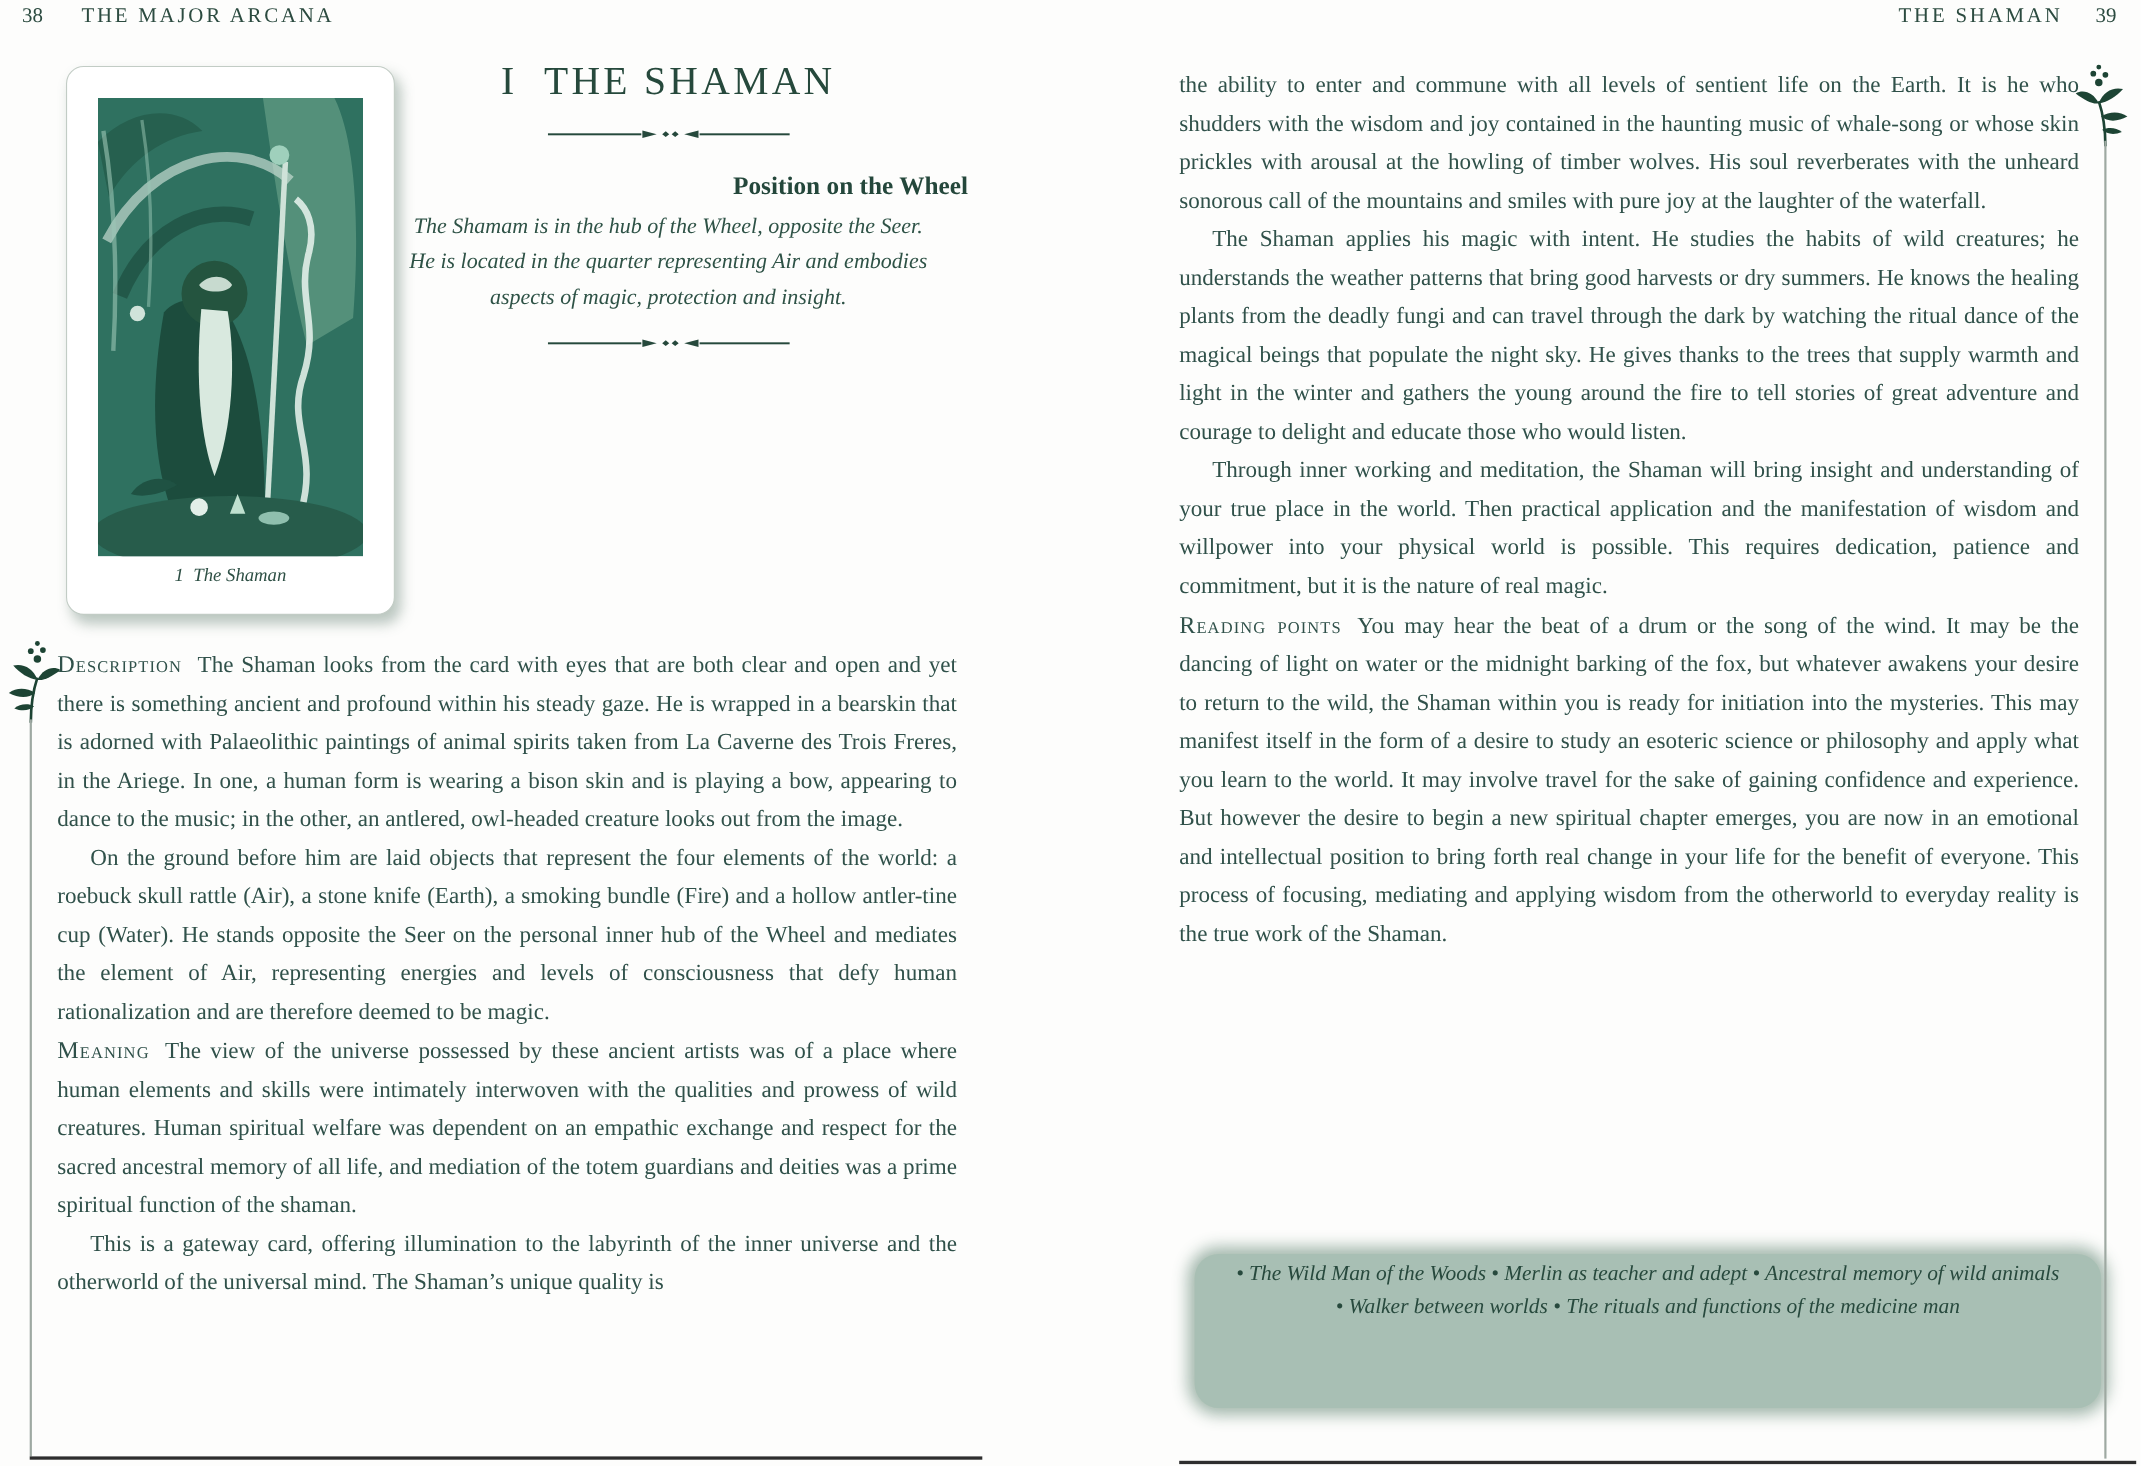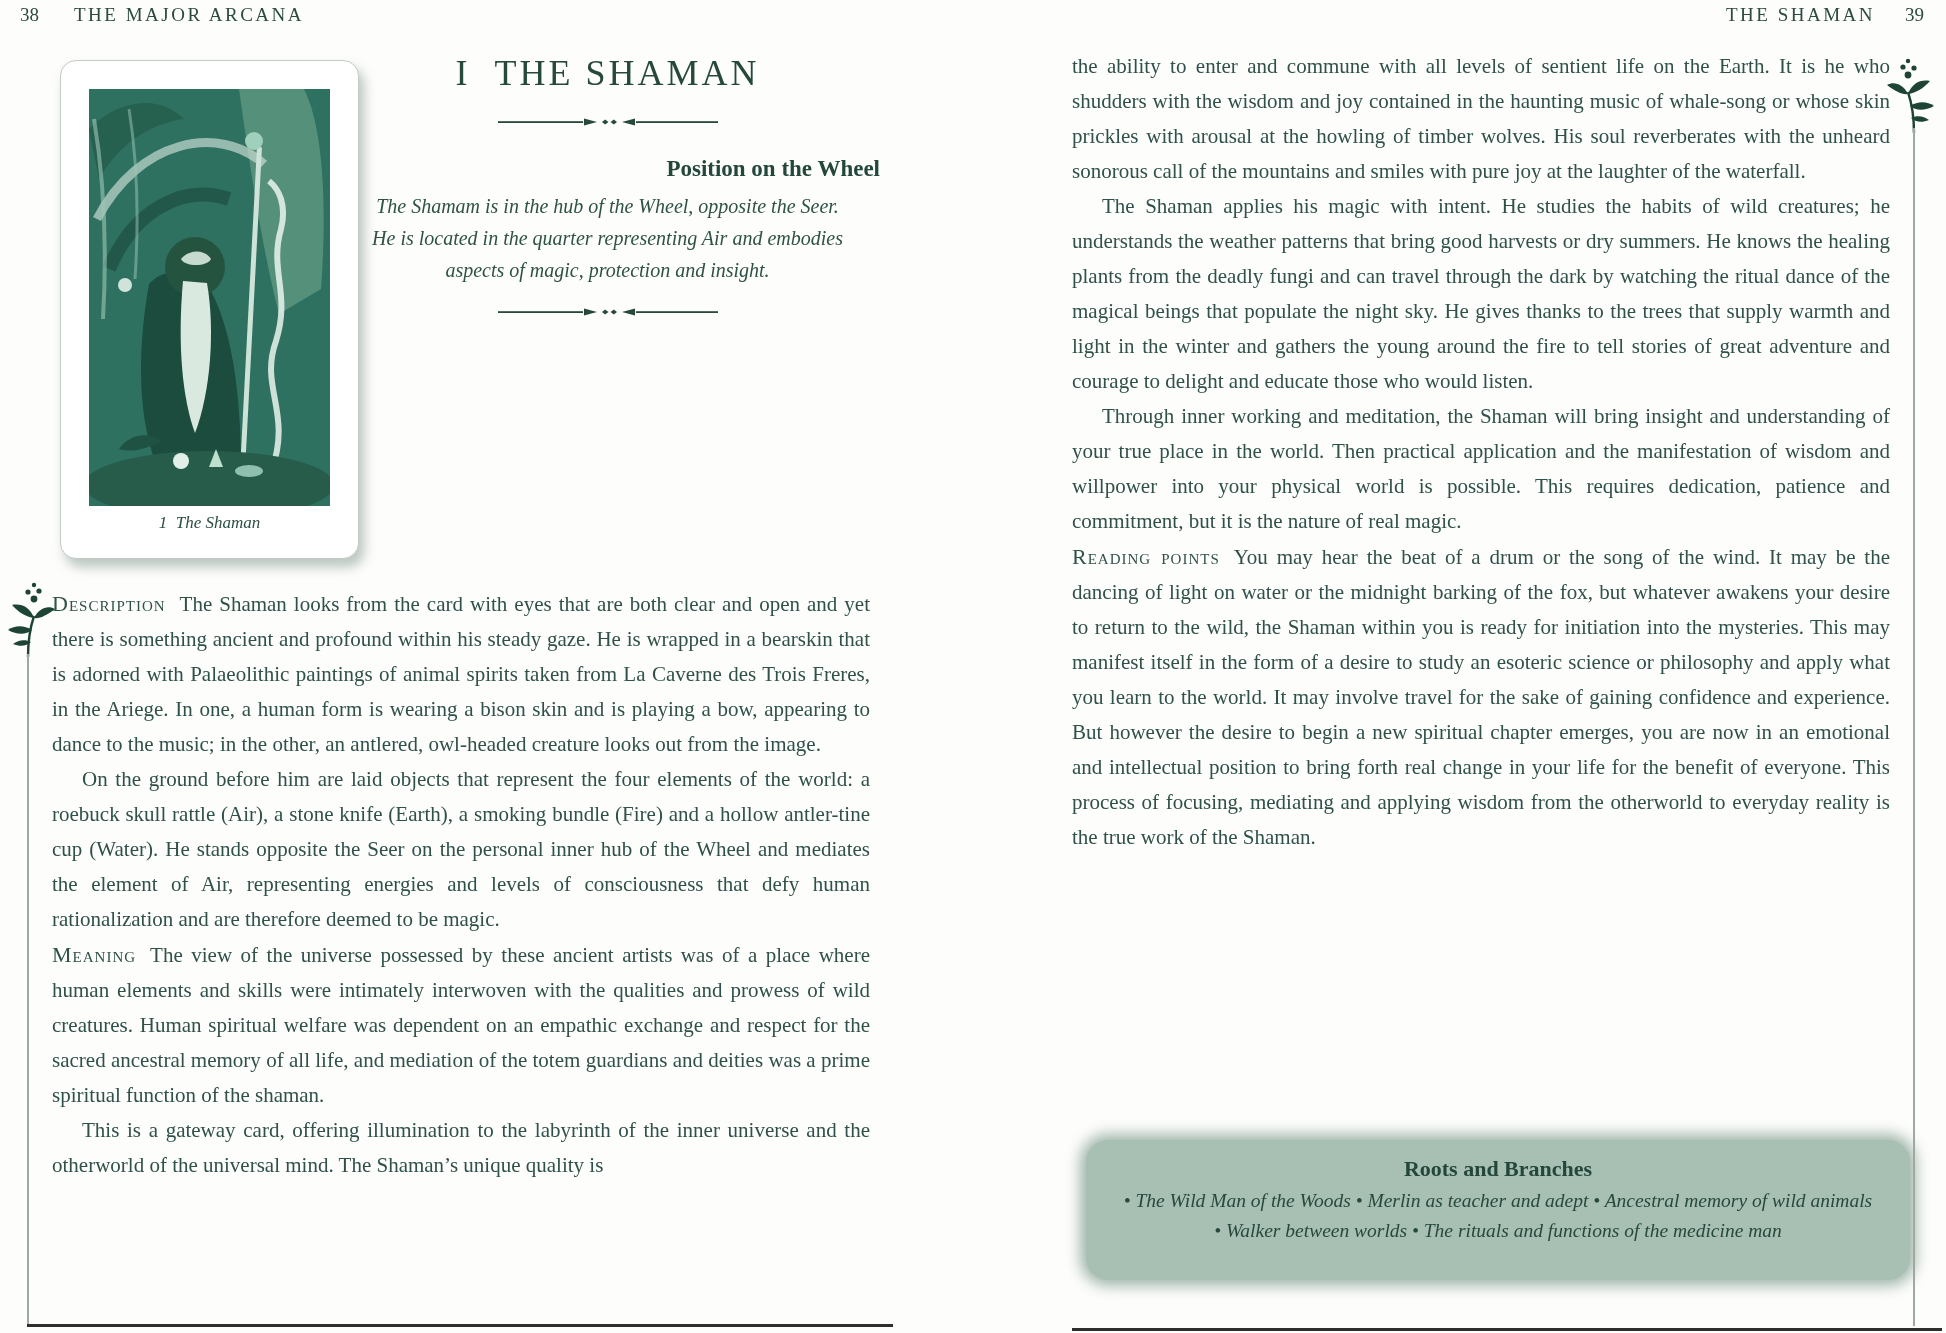--- a/index.html
+++ b/index.html
@@ -35,21 +35,21 @@
   .title-block { position:absolute; left:335px; top:52px; width:545px; text-align:center; }
   .main-title { margin:0; font-weight:normal; font-size:36px; letter-spacing:3px; color:#26493c; }
   .ornament { display:block; margin:20px auto 0 auto; }
   .ornament2 { margin-top:18px; }
   .position-heading { margin-top:26px; font-size:23px; font-weight:bold; color:#24473b;text-align:right; }
   .position-text { margin:8px auto 0 auto; width:480px; font-style:italic; font-size:20px; line-height:32px; color:#2e5246; }
 
   
   .body-col { position:absolute; width:818px; text-align:justify; font-size:21px; line-height:35px; color:#30514a; }
   .left-body  { left:52px;  top:586px; }
-  .right-body { left:1072px; top:49px; }
+  .right-body { left:1072px; top:60px; }
   .body-col p { margin:0; }
   .indent { text-indent:30px; }
   .sect-gap { margin-top:40px; }
   .runin { font-variant:small-caps; font-size:22px; letter-spacing:1px; margin-right:14px; }
 
   
   .vrule { position:absolute; width:2px; background:#9ea9a2; }
   .vrule-left  { left:27px; top:654px; height:670px; }
   .vrule-right { left:1913px; top:128px; height:1198px; }
   .brule { position:absolute; height:3px; background:#2e2e2e; }
@@ -139,21 +139,20 @@
   </div>
 
   <div class="body-col right-body">
     <p>the ability to enter and commune with all levels of sentient life on the Earth. It is he who shudders with the wisdom and joy contained in the haunting music of whale-song or whose skin prickles with arousal at the howling of timber wolves. His soul reverberates with the unheard sonorous call of the mountains and smiles with pure joy at the laughter of the waterfall.</p>
     <p class="indent">The Shaman applies his magic with intent. He studies the habits of wild creatures; he understands the weather patterns that bring good harvests or dry summers. He knows the healing plants from the deadly fungi and can travel through the dark by watching the ritual dance of the magical beings that populate the night sky. He gives thanks to the trees that supply warmth and light in the winter and gathers the young around the fire to tell stories of great adventure and courage to delight and educate those who would listen.</p>
     <p class="indent">Through inner working and meditation, the Shaman will bring insight and understanding of your true place in the world. Then practical application and the manifestation of wisdom and willpower into your physical world is possible. This requires dedication, patience and commitment, but it is the nature of real magic.</p>
     <p class="sect-gap"><span class="runin">Reading points</span><span>You may hear the beat of a drum or the song of the wind. It may be the dancing of light on water or the midnight barking of the fox, but whatever awakens your desire to return to the wild, the Shaman within you is ready for initiation into the mysteries. This may manifest itself in the form of a desire to study an esoteric science or philosophy and apply what you learn to the world. It may involve travel for the sake of gaining confidence and experience. But however the desire to begin a new spiritual chapter emerges, you are now in an emotional and intellectual position to bring forth real change in your life for the benefit of everyone. This process of focusing, mediating and applying wisdom from the otherworld to everyday reality is the true work of the Shaman.</span></p>
   </div>
 
   <div class="roots-box">
-    <div class="roots-title">Roots and Branches</div>
     <div class="roots-line first">• The Wild Man of the Woods • Merlin as teacher and adept • Ancestral memory of wild animals</div>
     <div class="roots-line">• Walker between worlds • The rituals and functions of the medicine man</div>
   </div>
 
   <svg class="sprig sprig-left" width="52" height="80" viewBox="0 0 52 80">
     <g fill="#1d4434" stroke="none">
       <path d="M30,40 C26,29 17,25 8,27 C14,34 22,39 30,40 Z"></path>
       <path d="M30,40 C35,30 44,27 51,31 C43,37 36,41 30,40 Z"></path>
       <path d="M28,52 C20,47 11,47 4,52 C13,57 22,57 28,52 Z"></path>
       <path d="M27,64 C21,61 14,62 9,66 C16,69 23,68 27,64 Z"></path>

